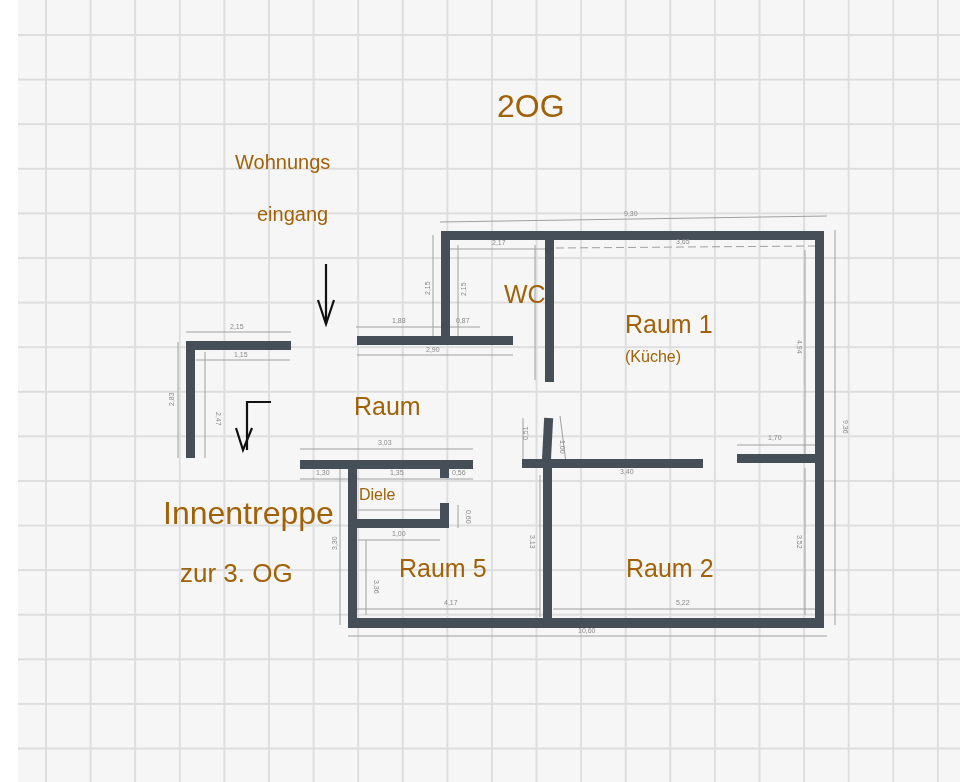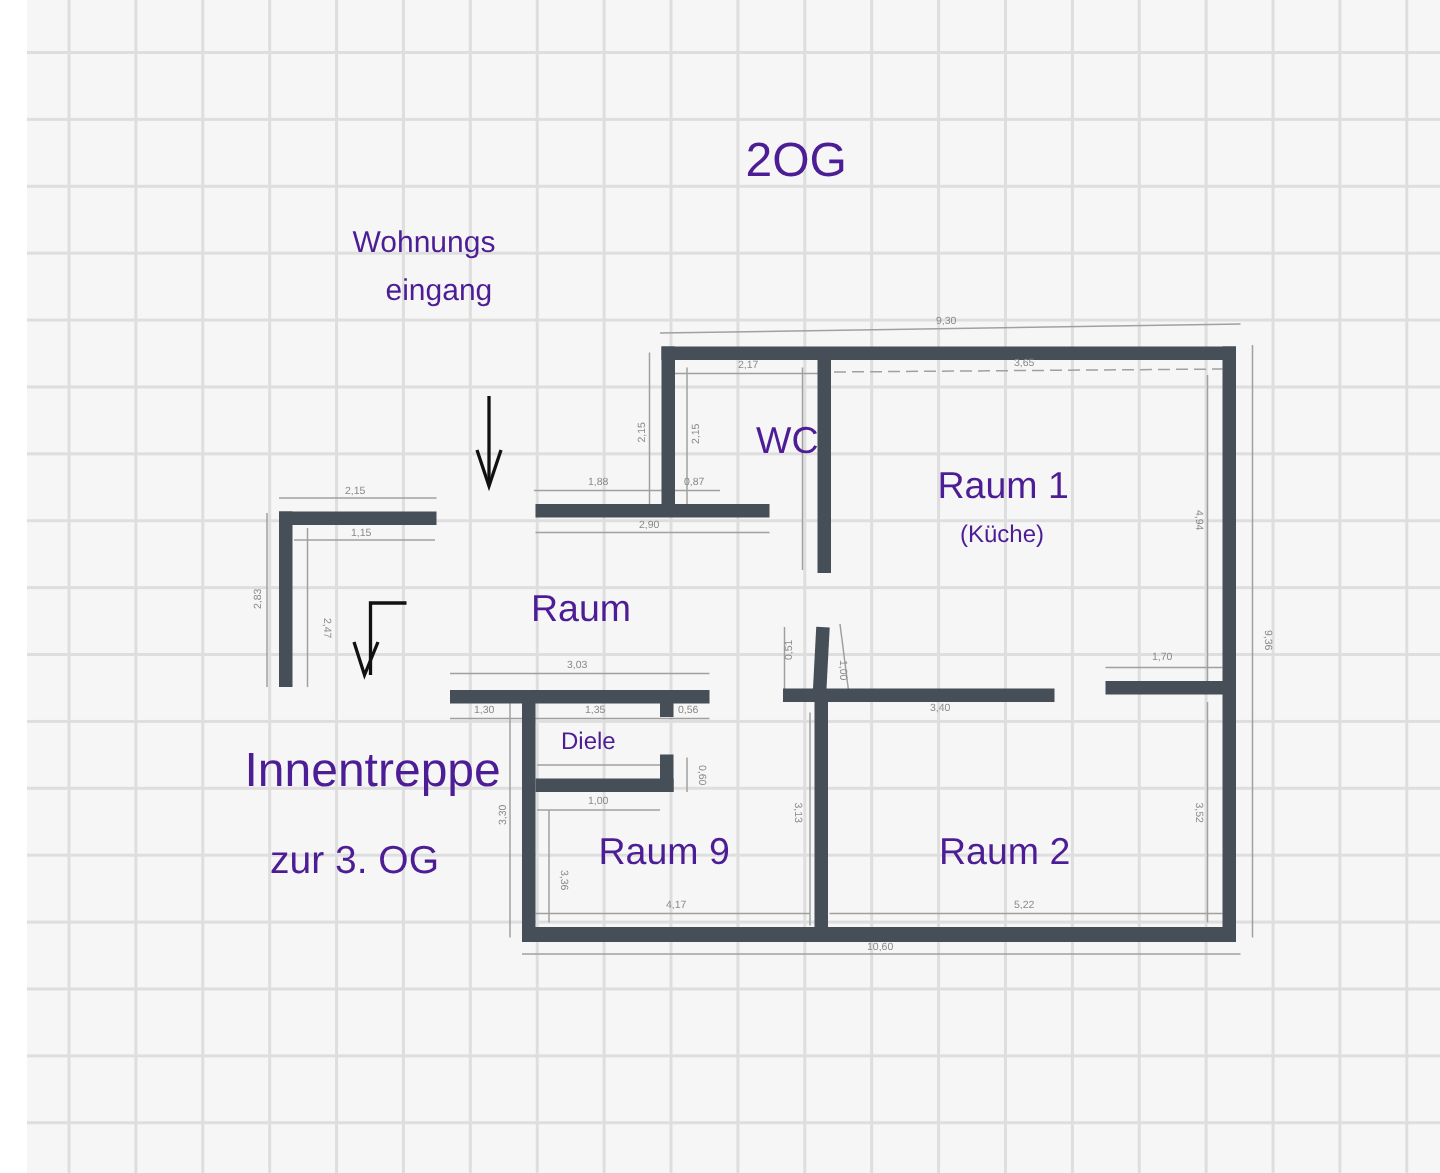--- a/index.html
+++ b/index.html
@@ -11,25 +11,25 @@
   #canvas {
     position: absolute; left: 18px; top: 0; width: 942px; height: 782px;
     background-color: #f6f6f6;
     background-image:
       linear-gradient(to right, #dedede 2px, transparent 2px),
       linear-gradient(to bottom, #dedede 2px, transparent 2px);
     background-size: 44.6px 44.6px;
     background-position: 27px 34px;
   }
   svg#plan { position: absolute; left: 0; top: 0; }
-  .lbl { position: absolute; color: #4c1d95; white-space: nowrap; line-height: 1; }
+  .lbl { position: absolute; color: #a16207; white-space: nowrap; line-height: 1; }
   .title { font-size: 32px; left: 497px; top: 90px; }
   .big { font-size: 20px; }
   .room { font-size: 25px; }
-  .small { font-size: 16px; padding-left: 15px; }
+  .small { font-size: 16px; }
   .dim-txt { font-size: 7px; fill: #8a8a8a; font-family: "Liberation Sans", sans-serif; }
 </style>
 </head>
 <body>
 
 <div id="canvas"></div>
 
 <svg id="plan" width="960" height="782">
 
   <g stroke="#a0a0a0" stroke-width="1" fill="none">
@@ -139,22 +139,22 @@
   </g>
 
   <g stroke="#111" stroke-width="2.2" fill="none">
     <polyline points="271,402 247,402 247,450"></polyline>
     <polyline points="236,428 243,450 252,428"></polyline>
   </g>
 </svg>
 
 <div class="lbl title">2OG</div>
 <div class="lbl big" style="left:235px; top:152px;">Wohnungs</div>
-<div class="lbl big" style="left:257px; top:184px;text-align:center;">eingang</div>
+<div class="lbl big" style="left:257px; top:204px;text-align:center;">eingang</div>
 <div class="lbl big" style="left:163px; top:497px; font-size:32px;">Innentreppe</div>
 <div class="lbl big" style="left:180px; top:560px; font-size:26px;">zur 3. OG</div>
 <div class="lbl room" style="left:354px; top:394px;">Raum</div>
 <div class="lbl room" style="left:472px; top:282px;margin-left:32px;">WC</div>
 <div class="lbl room" style="left:625px; top:312px;">Raum 1</div>
 <div class="lbl small" style="left:625px; top:349px;">(Küche)</div>
 <div class="lbl room" style="left:626px; top:556px;">Raum 2</div>
-<div class="lbl room" style="left:399px; top:556px;">Raum 9</div>
+<div class="lbl room" style="left:399px; top:556px;">Raum 5</div>
 <div class="lbl small" style="left:359px; top:487px;">Diele</div>
 
 </body></html>

